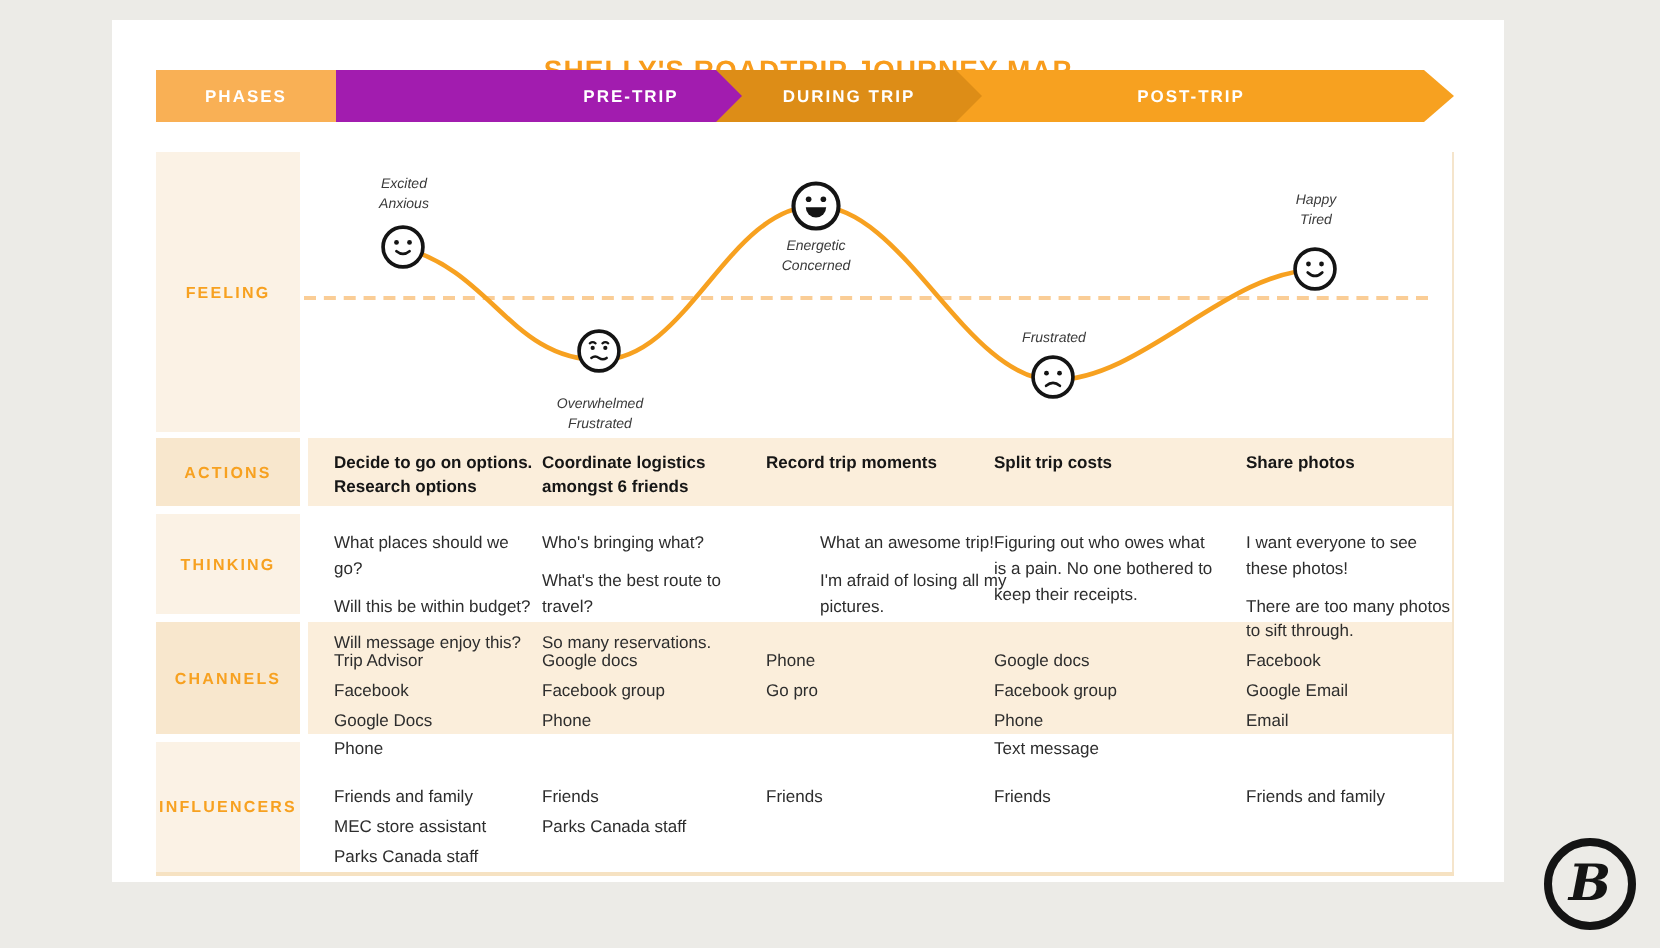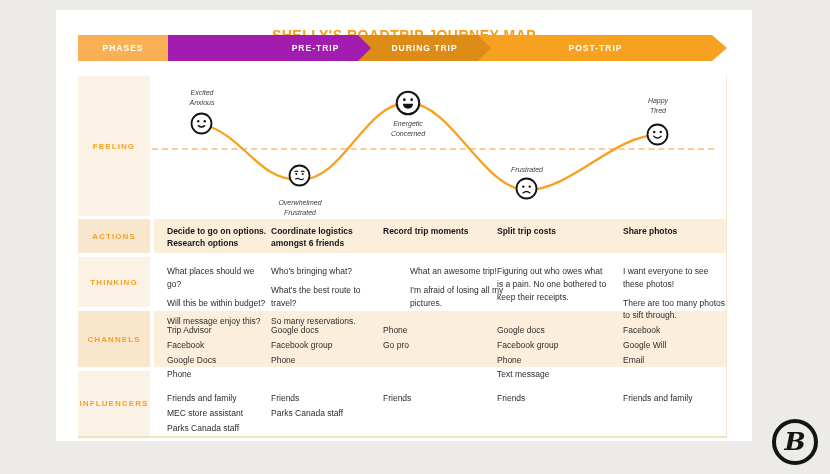--- a/index.html
+++ b/index.html
@@ -201,21 +201,21 @@
         <div class="item">Go pro</div>
       </div>
     <div class="abs cell" style="left:441px;top:314px;">
         <div class="item">Google docs</div>
         <div class="item">Facebook group</div>
         <div class="item">Phone</div>
         <div class="item">Text message</div>
       </div>
     <div class="abs cell" style="left:567px;top:314px;">
         <div class="item">Facebook</div>
-        <div class="item">Google Will</div>
+        <div class="item">Google Email</div>
         <div class="item">Email</div>
       </div>
 
     <div class="abs cell" style="left:111px;top:382px;">
         <div class="item">Friends and family</div>
         <div class="item">MEC store assistant</div>
         <div class="item">Parks Canada staff</div>
       </div>
     <div class="abs cell" style="left:215px;top:382px;">
         <div class="item">Friends</div>

